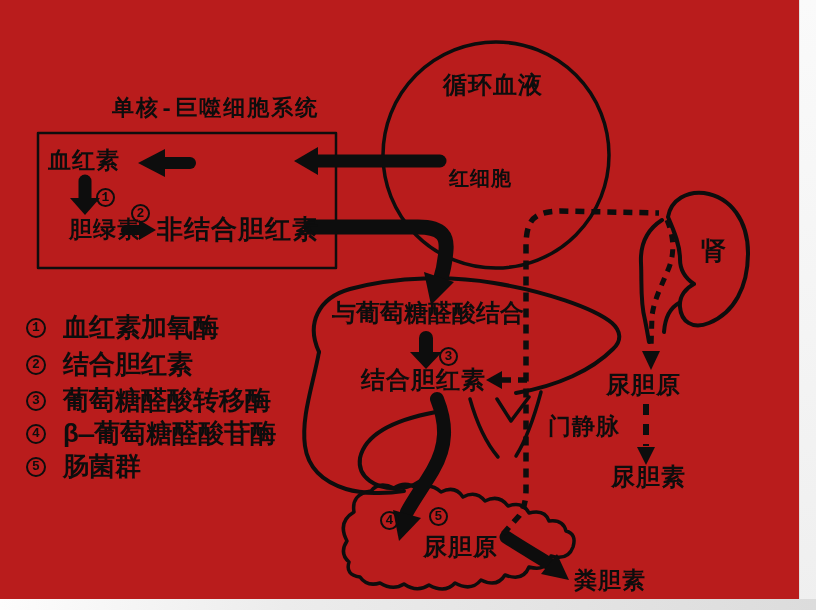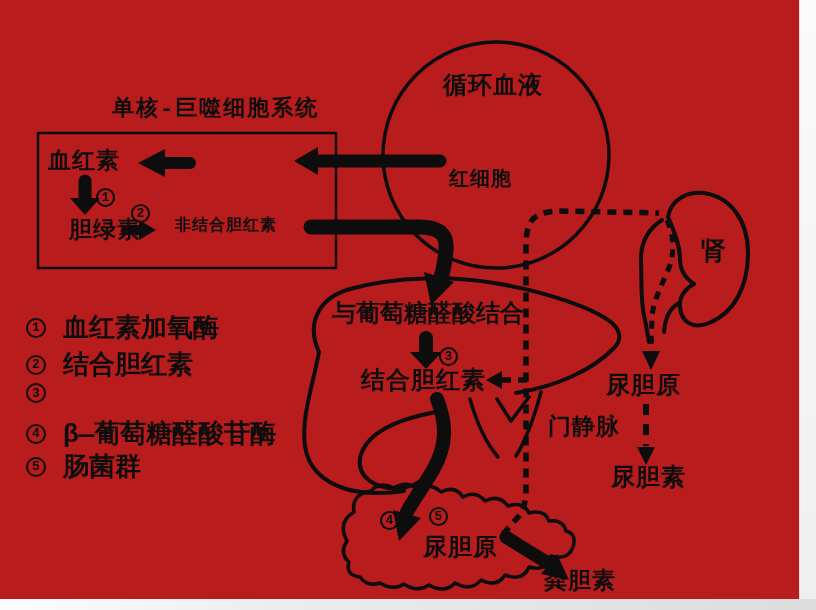--- a/index.html
+++ b/index.html
@@ -118,51 +118,52 @@
       </g>
     </g>
   </svg>
 
   <div class="lbl" style="left:112px;top:98px;font-size:22px;letter-spacing:2px;">单核-巨噬细胞系统</div>
 
   <div class="lbl" style="left:48px;top:150px;font-size:23px;">血红素</div>
   <span class="circ" style="left:96px;top:188px;">1</span>
   <div class="lbl" style="left:49px;top:219px;font-size:23px;margin-left:20px;">胆绿素</div>
   <span class="circ" style="left:131px;top:204px;">2</span>
-  <div class="lbl" style="left:175px;top:218px;font-size:16px;">非结合胆红素</div>
+  <div class="lbl" style="left:157px;top:218px;font-size:26px;">非结合胆红素</div>
 
   <div class="lbl" style="left:443px;top:74px;font-size:24px;">循环血液</div>
   <div class="lbl" style="left:449px;top:145px;font-size:20px;margin-top:24px;">红细胞</div>
 
   <div class="lbl" style="left:332px;top:302px;font-size:24px;letter-spacing:0;">与葡萄糖醛酸结合</div>
   <span class="circ" style="left:439px;top:347px;">3</span>
   <div class="lbl" style="left:361px;top:369px;font-size:24px;">结合胆红素</div>
   <div class="lbl" style="left:548px;top:416px;font-size:23px;">门静脉</div>
 
   <div class="lbl" style="left:701px;top:240px;font-size:25px;">肾</div>
 
   <div class="lbl" style="left:606px;top:374px;font-size:24px;">尿胆原</div>
   <div class="lbl" style="left:611px;top:466px;font-size:24px;text-align:center;">尿胆素</div>
 
   <span class="circ" style="left:380px;top:511px;">4</span>
   <span class="circ" style="left:429px;top:507px;">5</span>
   <div class="lbl" style="left:423px;top:536px;font-size:24px;">尿胆原</div>
-  <div class="lbl" style="left:544px;top:570px;font-size:23px;">粪胆素</div>
+  <div class="lbl" style="left:574px;top:570px;font-size:23px;">粪胆素</div>
 
   <div>
     <div class="legend-row" style="top:310px;">
       <span class="lcirc">1</span>
       <span class="ltext">血红素加氧酶</span>
     </div>
     <div class="legend-row" style="top:347px;">
       <span class="lcirc">2</span>
       <span class="ltext">结合胆红素</span>
     </div>
     <div class="legend-row" style="top:383px;">
       <span class="lcirc">3</span>
+      <span class="ltext">葡萄糖醛酸转移酶</span>
     </div>
     <div class="legend-row" style="top:416px;">
       <span class="lcirc">4</span>
       <span class="ltext">β—葡萄糖醛酸苷酶</span>
     </div>
     <div class="legend-row" style="top:449px;">
       <span class="lcirc">5</span>
       <span class="ltext">肠菌群</span>
     </div>
   </div>

